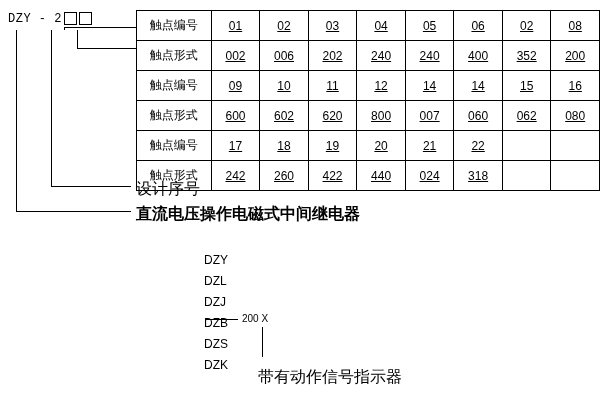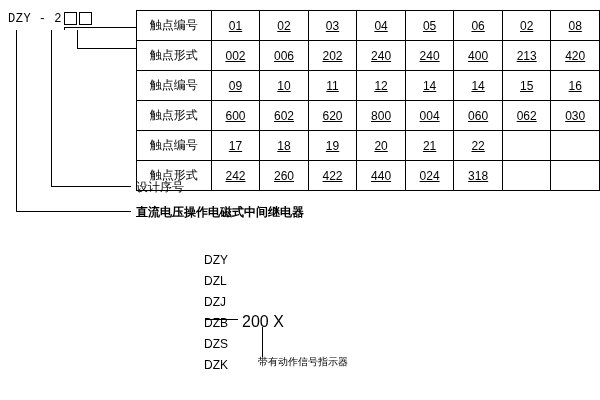--- a/index.html
+++ b/index.html
@@ -63,48 +63,48 @@
   
   .line {
     position: absolute;
     background: #000;
   }
   .h-line { height: 1px; }
   .v-line { width: 1px; }
 
   .leader-label {
     position: absolute;
-    font-size: 12px;
+    font-size: 16px;
     white-space: nowrap;
   }
 
   
   .series-list {
     position: absolute;
     left: 172px;
     top: 250px;
     font-size: 12px;
     line-height: 21px;
   }
   .series-list div {
     height: 21px;
     margin-left: 32px;
   }
   .suffix {
     position: absolute;
     left: 242px;
     top: 313px;
+    font-size: 10px;
+    white-space: nowrap;
+  }
+  .indicator-note {
+    position: absolute;
+    left: 258px;
+    top: 367px;
     font-size: 16px;
-    white-space: nowrap;
-  }
-  .indicator-note {
-    position: absolute;
-    left: 258px;
-    top: 355px;
-    font-size: 10px;
     white-space: nowrap;
   }
 </style>
 </head>
 <body>
 
 <div class="model-code">
   <span>DZY - 2</span><span class="box"></span><span class="box"></span>
 </div>
 
@@ -144,44 +144,44 @@
       <td class="cell">08</td>
     </tr>
     <tr>
       <td class="rowlabel">触点形式</td>
       <td class="cell">002</td>
       <td class="cell">006</td>
       <td class="cell">202</td>
       <td class="cell">240</td>
       <td class="cell">240</td>
       <td class="cell">400</td>
-      <td class="cell">213</td>
-      <td class="cell">420</td>
+      <td class="cell">352</td>
+      <td class="cell">200</td>
     </tr>
     <tr>
       <td class="rowlabel">触点编号</td>
       <td class="cell">09</td>
       <td class="cell">10</td>
       <td class="cell">11</td>
       <td class="cell">12</td>
       <td class="cell">14</td>
       <td class="cell">14</td>
       <td class="cell">15</td>
       <td class="cell">16</td>
     </tr>
     <tr>
       <td class="rowlabel">触点形式</td>
       <td class="cell">600</td>
       <td class="cell">602</td>
       <td class="cell">620</td>
       <td class="cell">800</td>
-      <td class="cell">004</td>
+      <td class="cell">007</td>
       <td class="cell">060</td>
       <td class="cell">062</td>
-      <td class="cell">030</td>
+      <td class="cell">080</td>
     </tr>
     <tr>
       <td class="rowlabel">触点编号</td>
       <td class="cell">17</td>
       <td class="cell">18</td>
       <td class="cell">19</td>
       <td class="cell">20</td>
       <td class="cell">21</td>
       <td class="cell">22</td>
       <td class="cell"></td>

